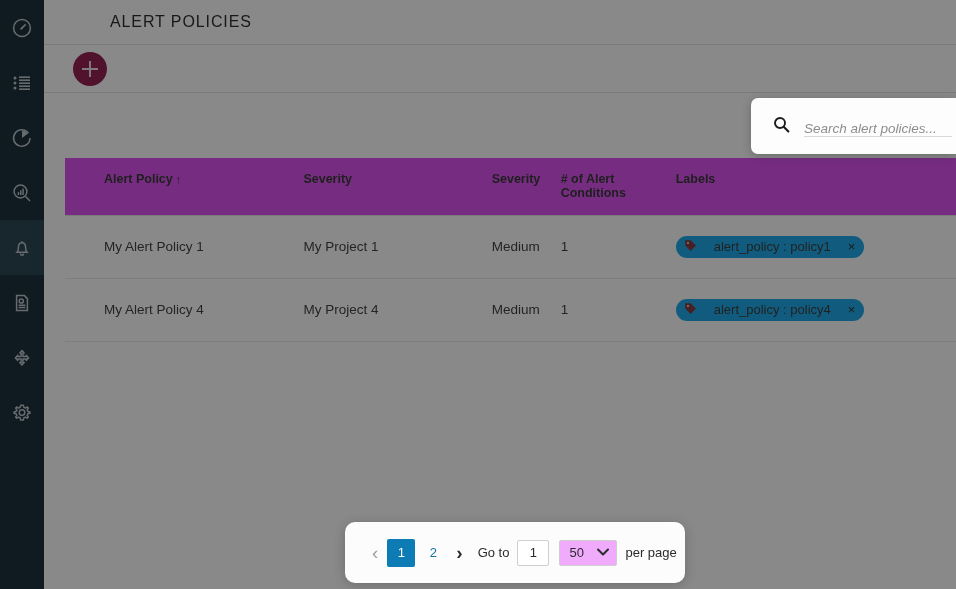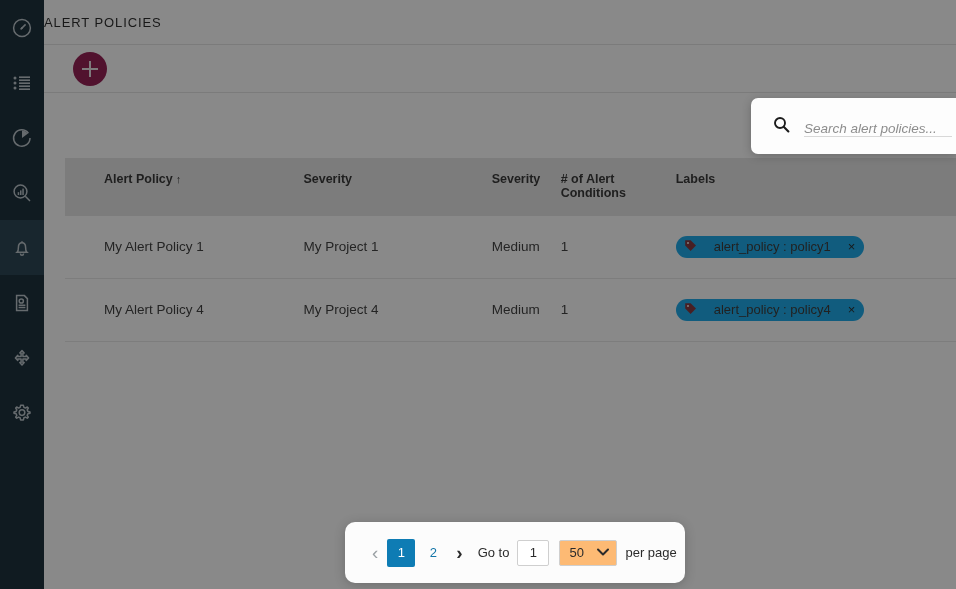--- a/index.html
+++ b/index.html
@@ -46,21 +46,22 @@
     position: absolute;
     left: 44px; top: 0;
     width: 912px;
     height: 45px;
     background: #ffffff;
     border-bottom: 1px solid #e2e2e2;
     display: flex;
     align-items: center;
   }
   #page-title {
-    font-size: 13px;
+    margin-left: 66px;
+    font-size: 16px;
     letter-spacing: 0.9px;
     color: #1c1c1c;
     font-weight: 400;
   }
 
   
   #actionbar {
     position: absolute;
     left: 44px; top: 45px;
     width: 912px;
@@ -103,21 +104,21 @@
   
   #table-wrap {
     position: absolute;
     left: 65px; top: 158px;
     width: 891px;
     height: 355px;
     background: #ffffff;
     overflow: hidden;
   }
   table { border-collapse: collapse; width: 891px; table-layout: fixed; }
-  thead tr { background: #e5e5e5; }
+  thead tr { background: #d946ef; }
   th {
     text-align: left;
     font-size: 12.5px;
     font-weight: 700;
     color: #2b2b2b;
     padding: 14px 0 14px 0;
     vertical-align: top;
     line-height: 1.15;
     border-bottom: 1px solid #e4e4e4;
   }
@@ -238,21 +239,21 @@
     color: #2b2b2b;
     background: #fff;
     outline: none;
     font-family: "Liberation Sans", sans-serif;
   }
   #perpage-select {
     position: relative;
     width: 58px; height: 26px;
     border: 1px solid #cfcfcf;
     border-radius: 2px;
-    background: #fdba74;
+    background: #f0abfc;
     display: flex;
     align-items: center;
     justify-content: space-between;
     padding: 0 6px 0 9px;
     font-size: 13px;
     color: #2b2b2b;
     cursor: pointer;
     margin-left: 10px;
   }
   .chev { display: block; }

